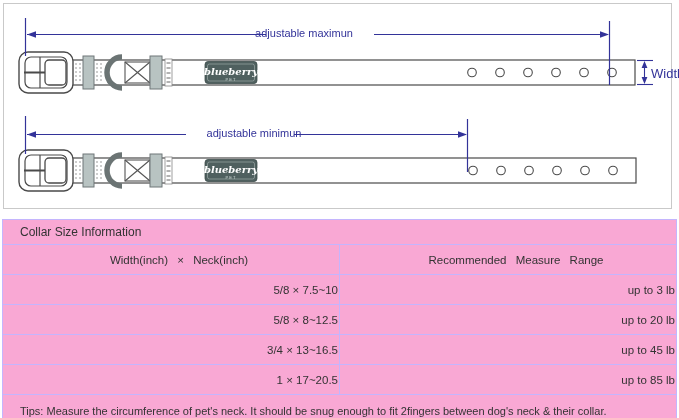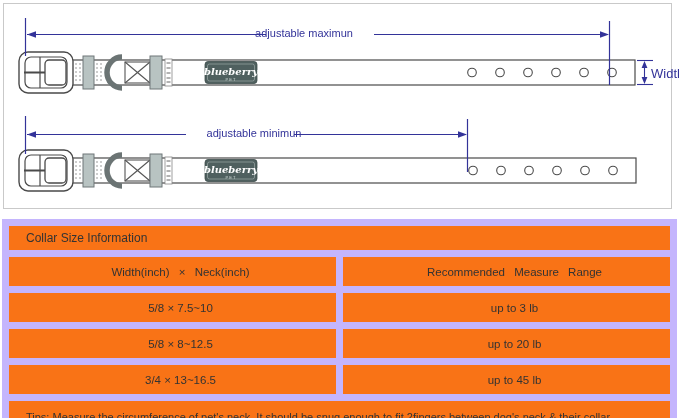--- a/index.html
+++ b/index.html
@@ -17,24 +17,24 @@
     transform:translateX(-50%);
   }
   .width-label{
     position:absolute;color:#333399;font-size:13px;white-space:nowrap;
   }
   .table-wrap{position:absolute;left:2px;top:219px;width:675px;}
   table.sizes{
     width:100%;border-collapse:collapse;table-layout:fixed;
     font-size:11.5px;color:#333;
   }
-  table.sizes td{border:7px solid #c4b5fd;background:#f97316;padding-left:17px;}
+  table.sizes td{border:1px solid #c4b5fd;background:#f9a8d4;padding-left:17px;}
   td.title-cell{height:22px;text-align:left;padding-left:22px;font-size:12px;}
   td.head-cell{height:27px;text-align:center;word-spacing:6px;}
-  td.size-cell,td.weight-cell{height:27px;text-align:center;}
+  td.size-cell,td.weight-cell{height:27px;text-align:right;}
   td.tips-cell{height:29px;text-align:left;padding-left:8px;font-size:11px;}
   .col1{width:336px;margin-top:39px;}
 </style>
 </head>
 <body>
 
 <div class="panel"></div>
 
 <svg class="diagram-svg" viewBox="0 0 679 212" xmlns="http://www.w3.org/2000/svg">
 
@@ -190,17 +190,21 @@
     </tr>
     <tr>
       <td class="size-cell">5/8 × 8~12.5</td>
       <td class="weight-cell">up to 20 lb</td>
     </tr>
     <tr>
       <td class="size-cell">3/4 × 13~16.5</td>
       <td class="weight-cell">up to 45 lb</td>
     </tr>
     <tr>
+      <td class="size-cell">1 × 17~20.5</td>
+      <td class="weight-cell">up to 85 lb</td>
+    </tr>
+    <tr>
       <td class="tips-cell" colspan="2">Tips: Measure the circumference of pet's neck. It should be snug enough to fit 2fingers between dog's neck &amp; their collar.</td>
     </tr>
   </tbody>
     </table>
 </div>
 
 </body></html>

